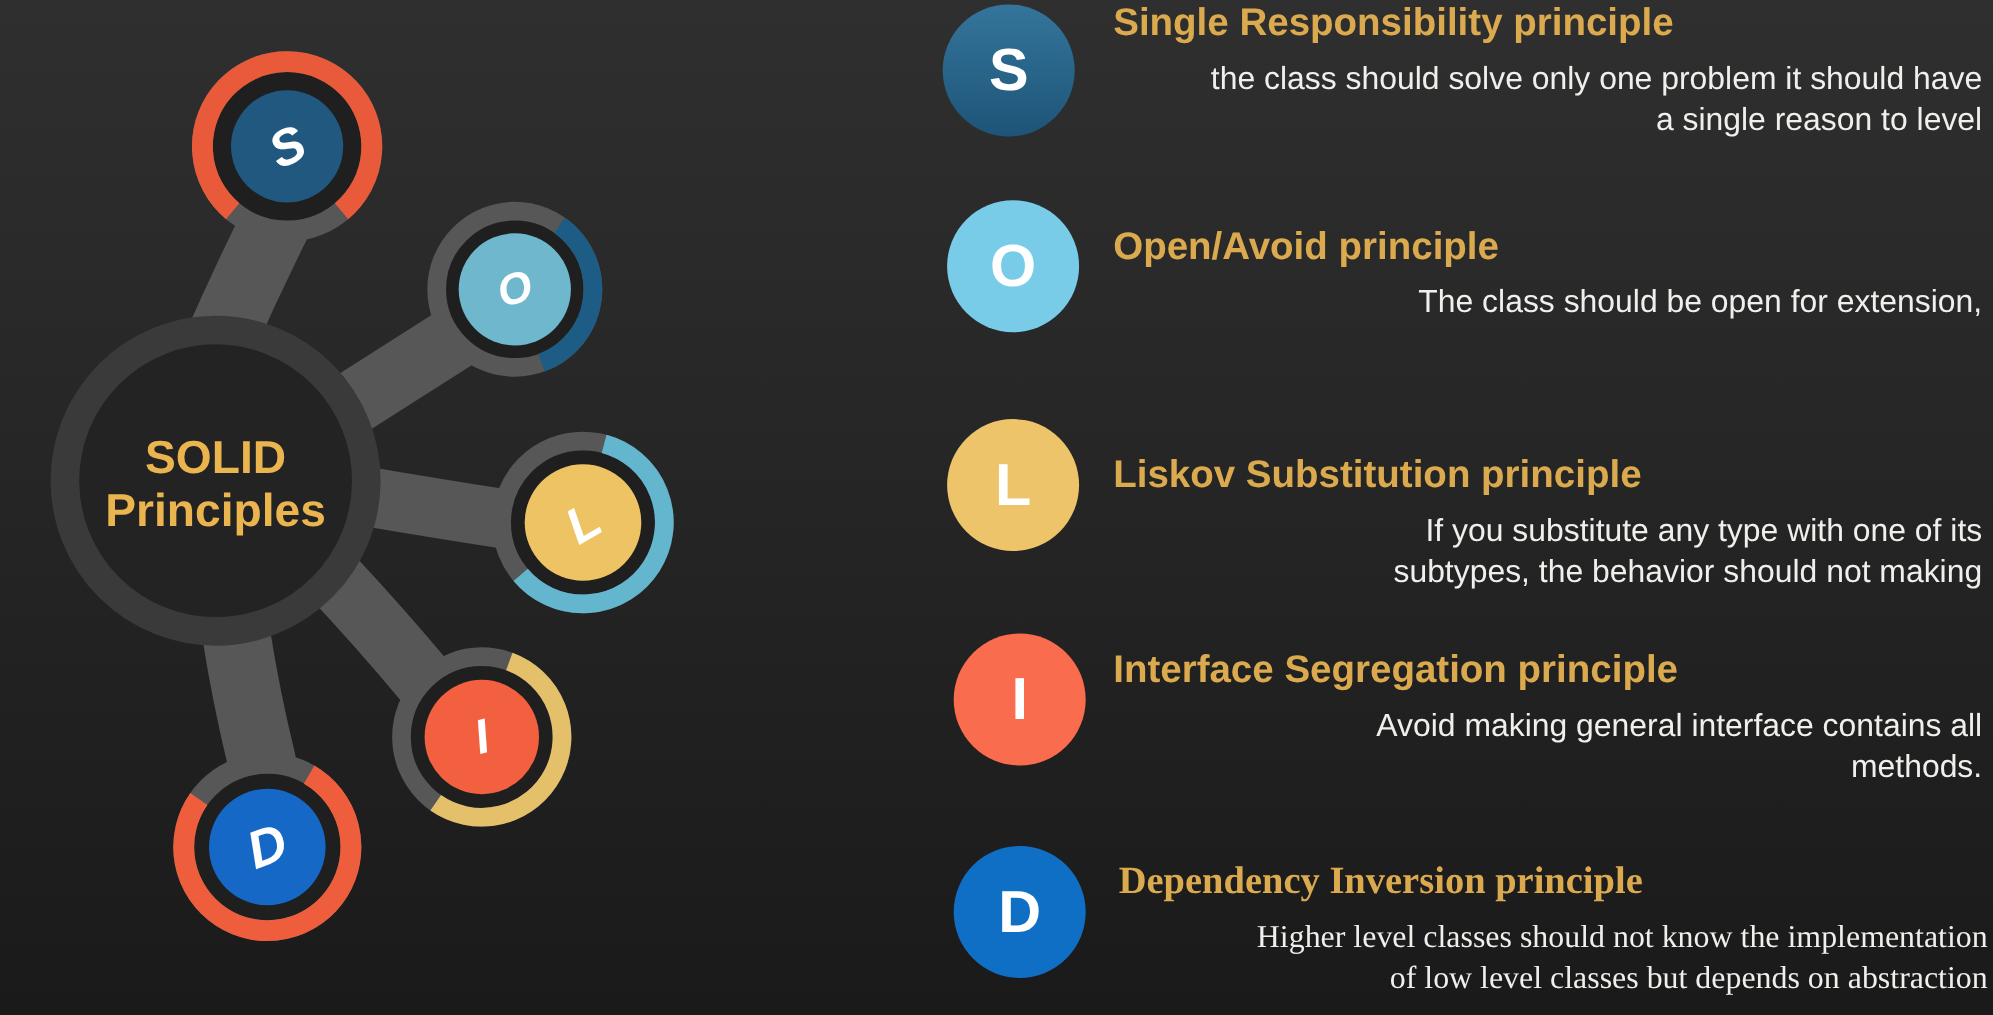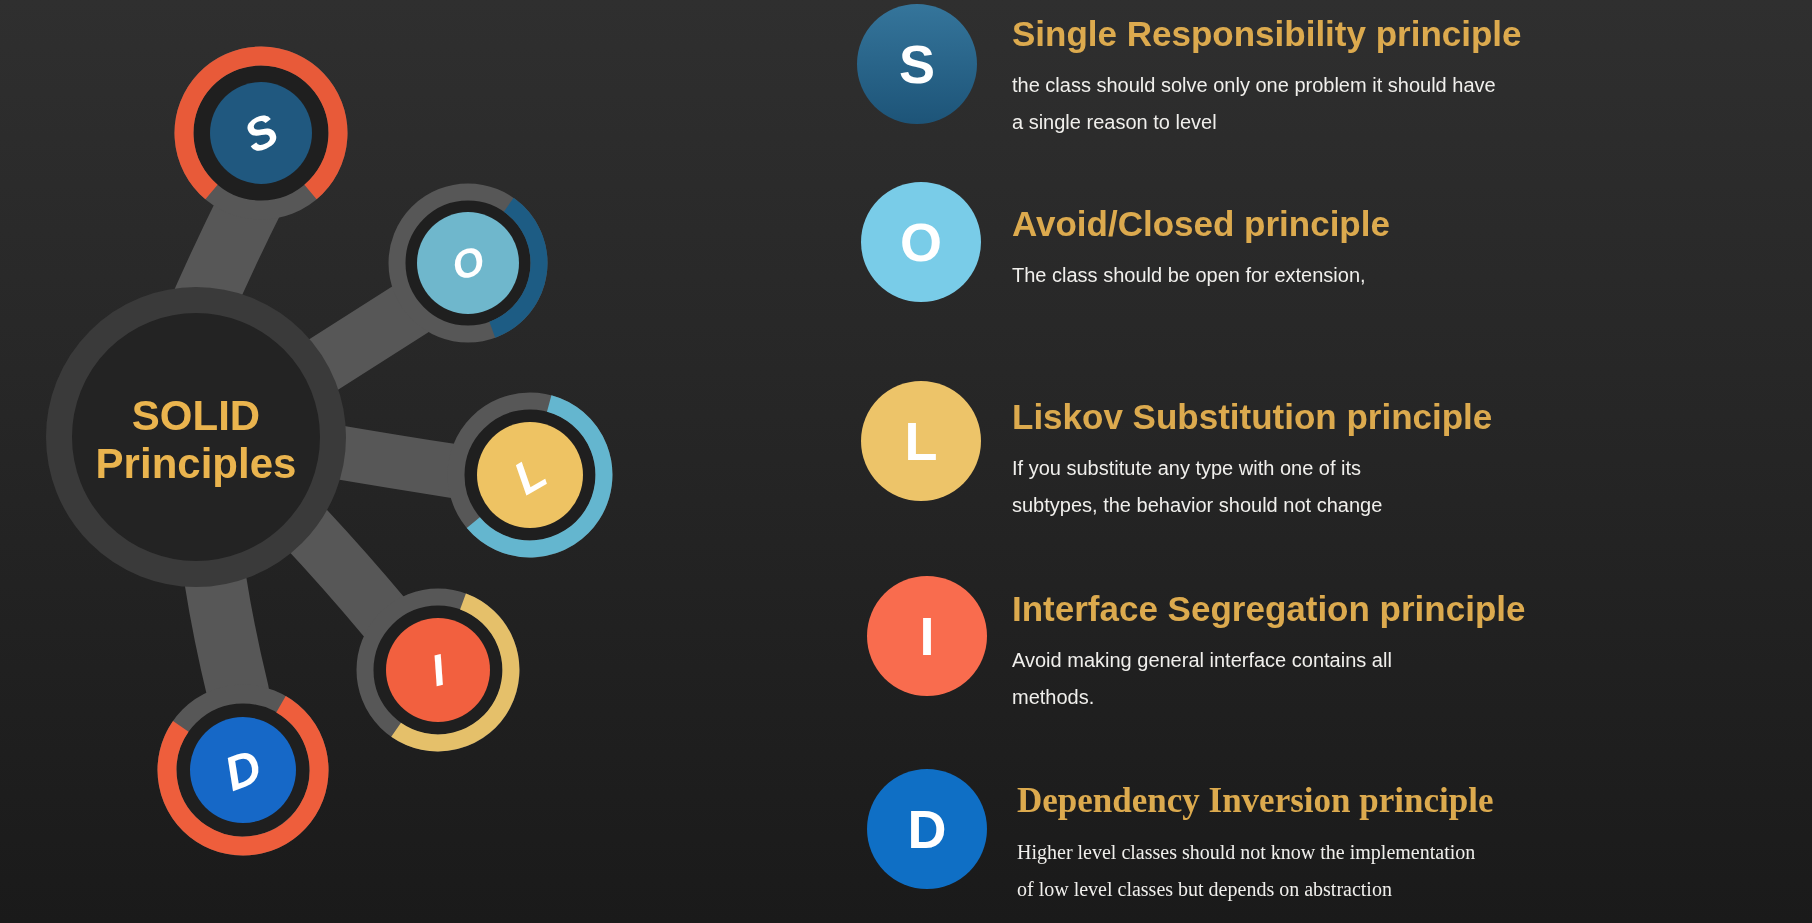--- a/index.html
+++ b/index.html
@@ -44,31 +44,31 @@
   }
   .texts { position: absolute; left: 1012px; width: 790px; }
   .row-d .texts { left: 1017px; }
   .title {
     color: var(--title-gold, #dcaa4e);
     font-size: 35px; font-weight: bold; line-height: 42px;
     margin-bottom: 12px;
   }
   .desc {
     color: var(--body-text, #f0efec);
-    font-size: 20px; line-height: 37px; font-weight: normal;
+    font-size: 29px; line-height: 37px; font-weight: normal; text-align: right;
   }
 
   .badge-s { left: 857px; top: 4px; }
   .badge-o { left: 861px; top: 182px; }
   .badge-l { left: 861px; top: 381px; }
   .badge-i { left: 867px; top: 576px; }
   .badge-d { left: 867px; top: 769px; }
-  .texts-s { top: 13px; }
+  .texts-s { top: 0; }
   .texts-o { top: 203px; }
-  .texts-l { top: 396px; }
+  .texts-l { top: 411px; }
   .texts-i { top: 588px; }
   .texts-d { top: 780px; font-family: Liberation Serif, serif; }
 </style>
 </head>
 <body>
 
 <div class="stage">
 
   <svg class="mindmap" viewBox="0 0 740 923">
 
@@ -135,36 +135,36 @@
           <span>a single reason to level</span>
         </div>
       </div>
     </div>
 
     <div class="row row-o">
       <div class="badge badge-o" style="background: rgb(121, 204, 232);">
         <span>O</span>
       </div>
       <div class="texts texts-o">
-        <div class="title">Avoid/Closed principle</div>
+        <div class="title">Open/Avoid principle</div>
         <div class="desc">
           <span>The class should be open for extension,</span><br>
         </div>
       </div>
     </div>
 
     <div class="row row-l">
       <div class="badge badge-l" style="background: rgb(237, 196, 105);">
         <span>L</span>
       </div>
       <div class="texts texts-l">
         <div class="title">Liskov Substitution principle</div>
         <div class="desc">
           <span>If you substitute any type with one of its</span><br>
-          <span>subtypes, the behavior should not change</span>
+          <span>subtypes, the behavior should not making</span>
         </div>
       </div>
     </div>
 
     <div class="row row-i">
       <div class="badge badge-i" style="background: rgb(249, 108, 78);">
         <span>I</span>
       </div>
       <div class="texts texts-i">
         <div class="title">Interface Segregation principle</div>

